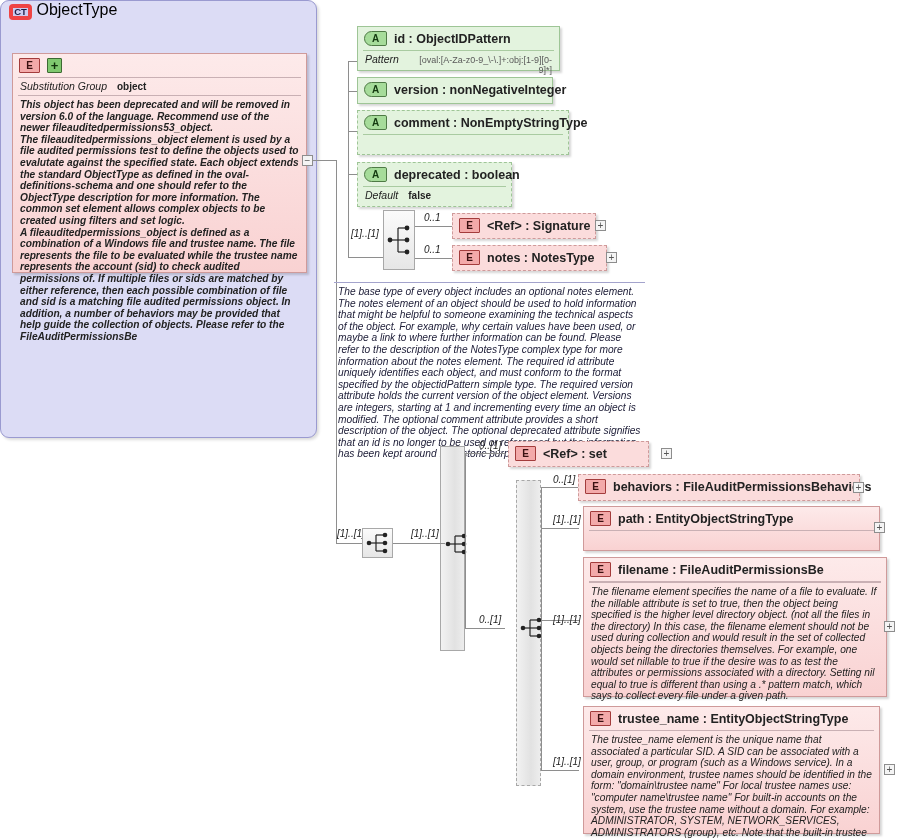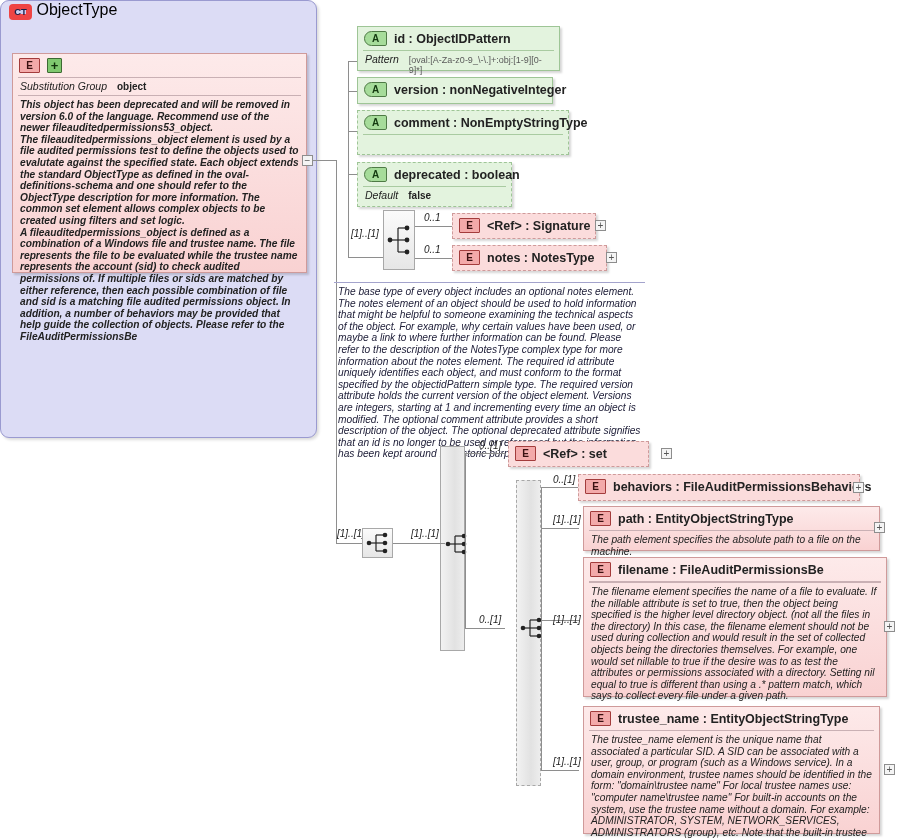--- a/index.html
+++ b/index.html
@@ -17,21 +17,21 @@
     padding:4px 8px 4px 6px;
     font-weight:bold;font-size:12.5px;color:#222;
     white-space:nowrap;
   }
   .node .rowline{border-top:1px solid #c9b0b4;margin:0 5px;}
   .node .facet{
     display:flex;align-items:baseline;gap:10px;
     padding:2px 7px 3px 7px;font-size:10.5px;color:#222;
   }
   .node .facet .fname{font-style:italic;}
-  .node .facet .fval{font-weight:bold;font-size:10px;}
+  .node .facet .fval{font-weight:bold;font-size:10px;text-align:right;}
   .node .doc{
     padding:3px 7px 5px 7px;
     font-style:italic;font-size:10.2px;line-height:11.6px;color:#222;
   }
 
   
   .el{
     background:#fbdddd;
     border:1px solid #cf9a9a;
     box-shadow:2px 2px 2px rgba(0,0,0,.16);
@@ -65,21 +65,21 @@
   .badge-e{
     width:21px;height:15px;background:#f3aaaa;border:1px solid #a33c3c;
     font-size:10px;color:#3a1111;border-radius:1px;
   }
   .badge-a{
     width:23px;height:15px;background:#a6dc9a;border:1px solid #4e7a45;
     font-size:10px;color:#143a10;
     border-radius:8px 2px 2px 8px;
   }
   .badge-ct{
-    width:23px;height:16px;background:#cdcdef;border:6px solid #ef4444;
+    width:23px;height:16px;background:#cdcdef;border:4px solid #ef4444;
     font-size:9.5px;color:#1d1d46;border-radius:4px;
   }
   .badge-plus{
     width:15px;height:15px;background:#7fc86f;border:1px solid #3d6a33;
     color:#10300a;font-size:13px;line-height:12px;border-radius:1px;
   }
 
   
   .toggle{
     position:absolute;width:11px;height:11px;box-sizing:border-box;
@@ -312,21 +312,20 @@
   </div>
   <div class="toggle" style="left:853px;top:482px;">+</div>
 
   <div class="mult" style="left:553px;top:514px;">[1]..[1]</div>
   <div class="node el grad" style="left:583px;top:506px;width:297px;height:45px;">
     <div class="title">
       <span class="badge badge-e">E</span>
       <span>path        : EntityObjectStringType</span>
     </div>
     <div class="rowline"></div>
-    <div class="doc">The path element specifies the absolute path to a file on the machine.</div>
   </div>
   <div class="toggle" style="left:874px;top:522px;">+</div>
 
   <div class="mult" style="left:553px;top:614px;">[1]..[1]</div>
   <div class="node el grad" style="left:583px;top:557px;width:304px;height:140px;">
     <div class="title">
       <span class="badge badge-e">E</span>
       <span>filename : FileAuditPermissionsBe</span>
     </div>
     <div class="rowline"></div>

